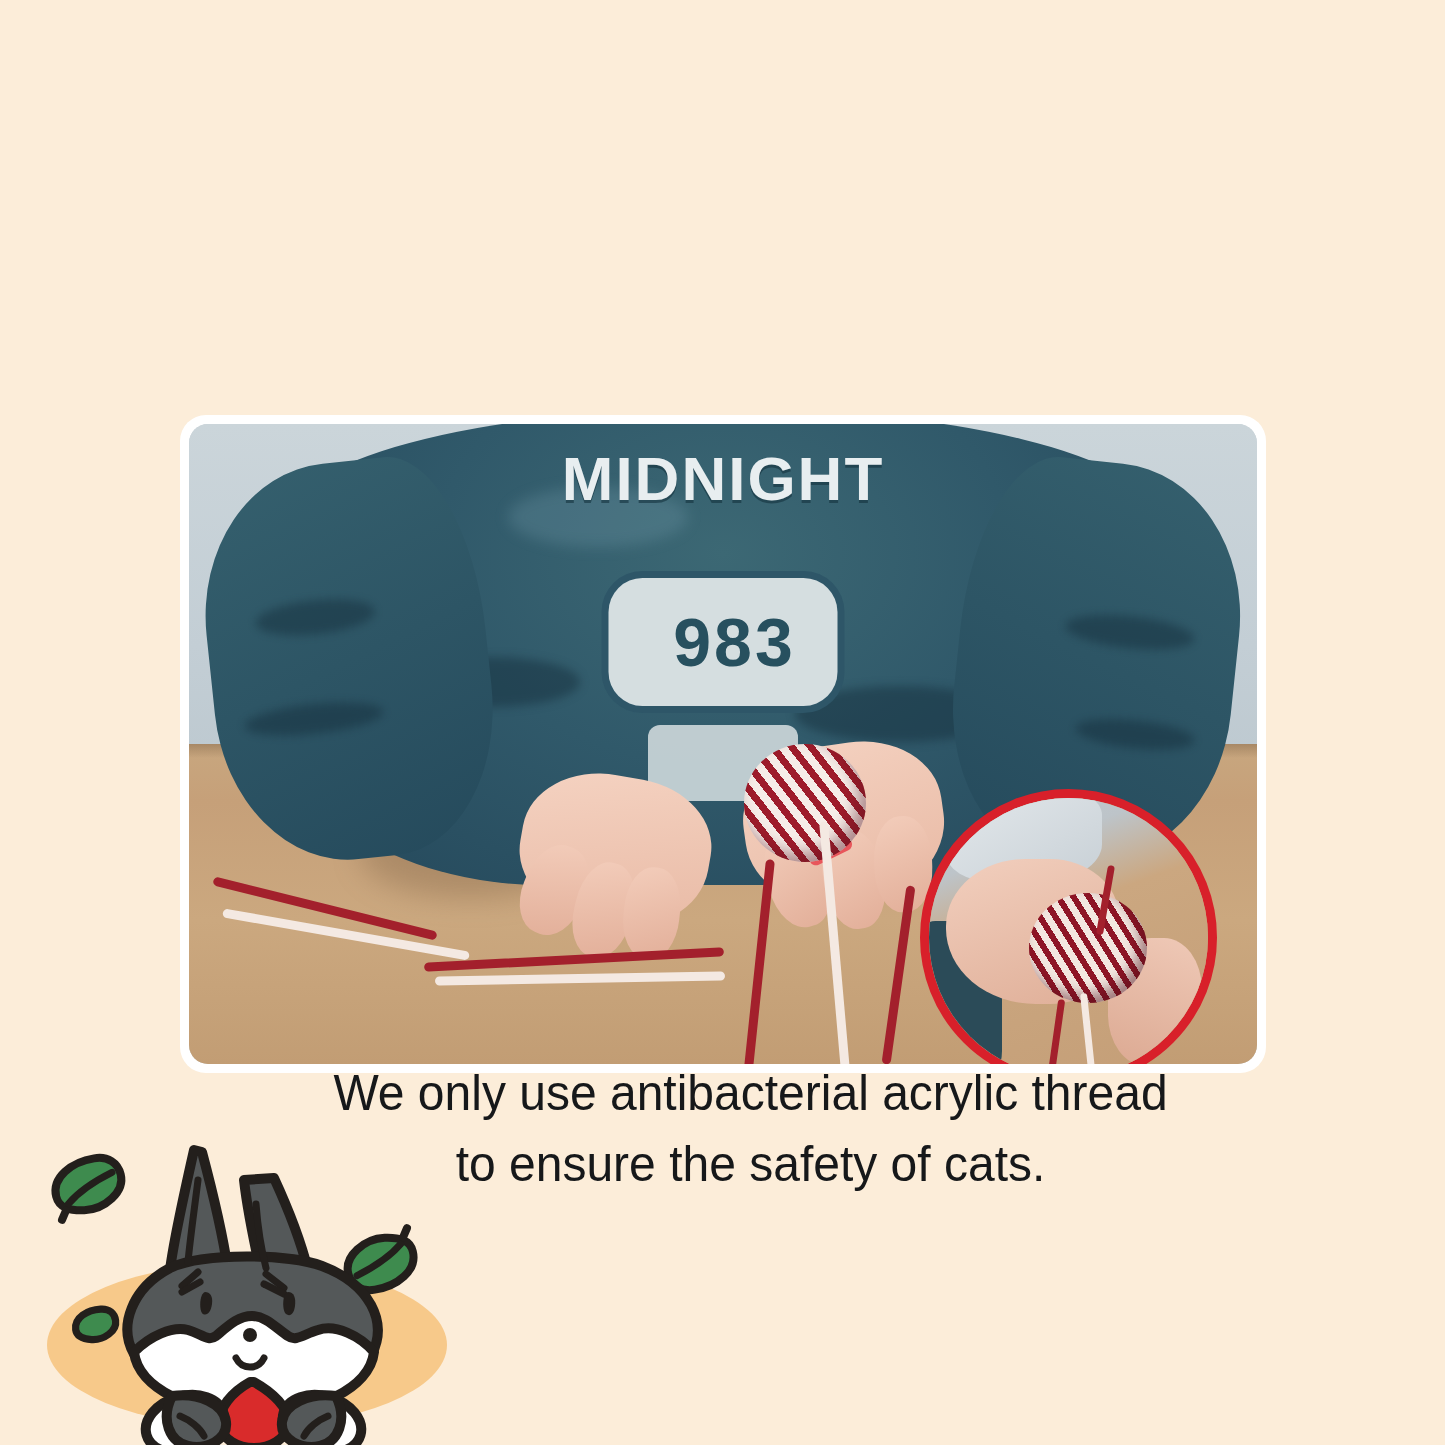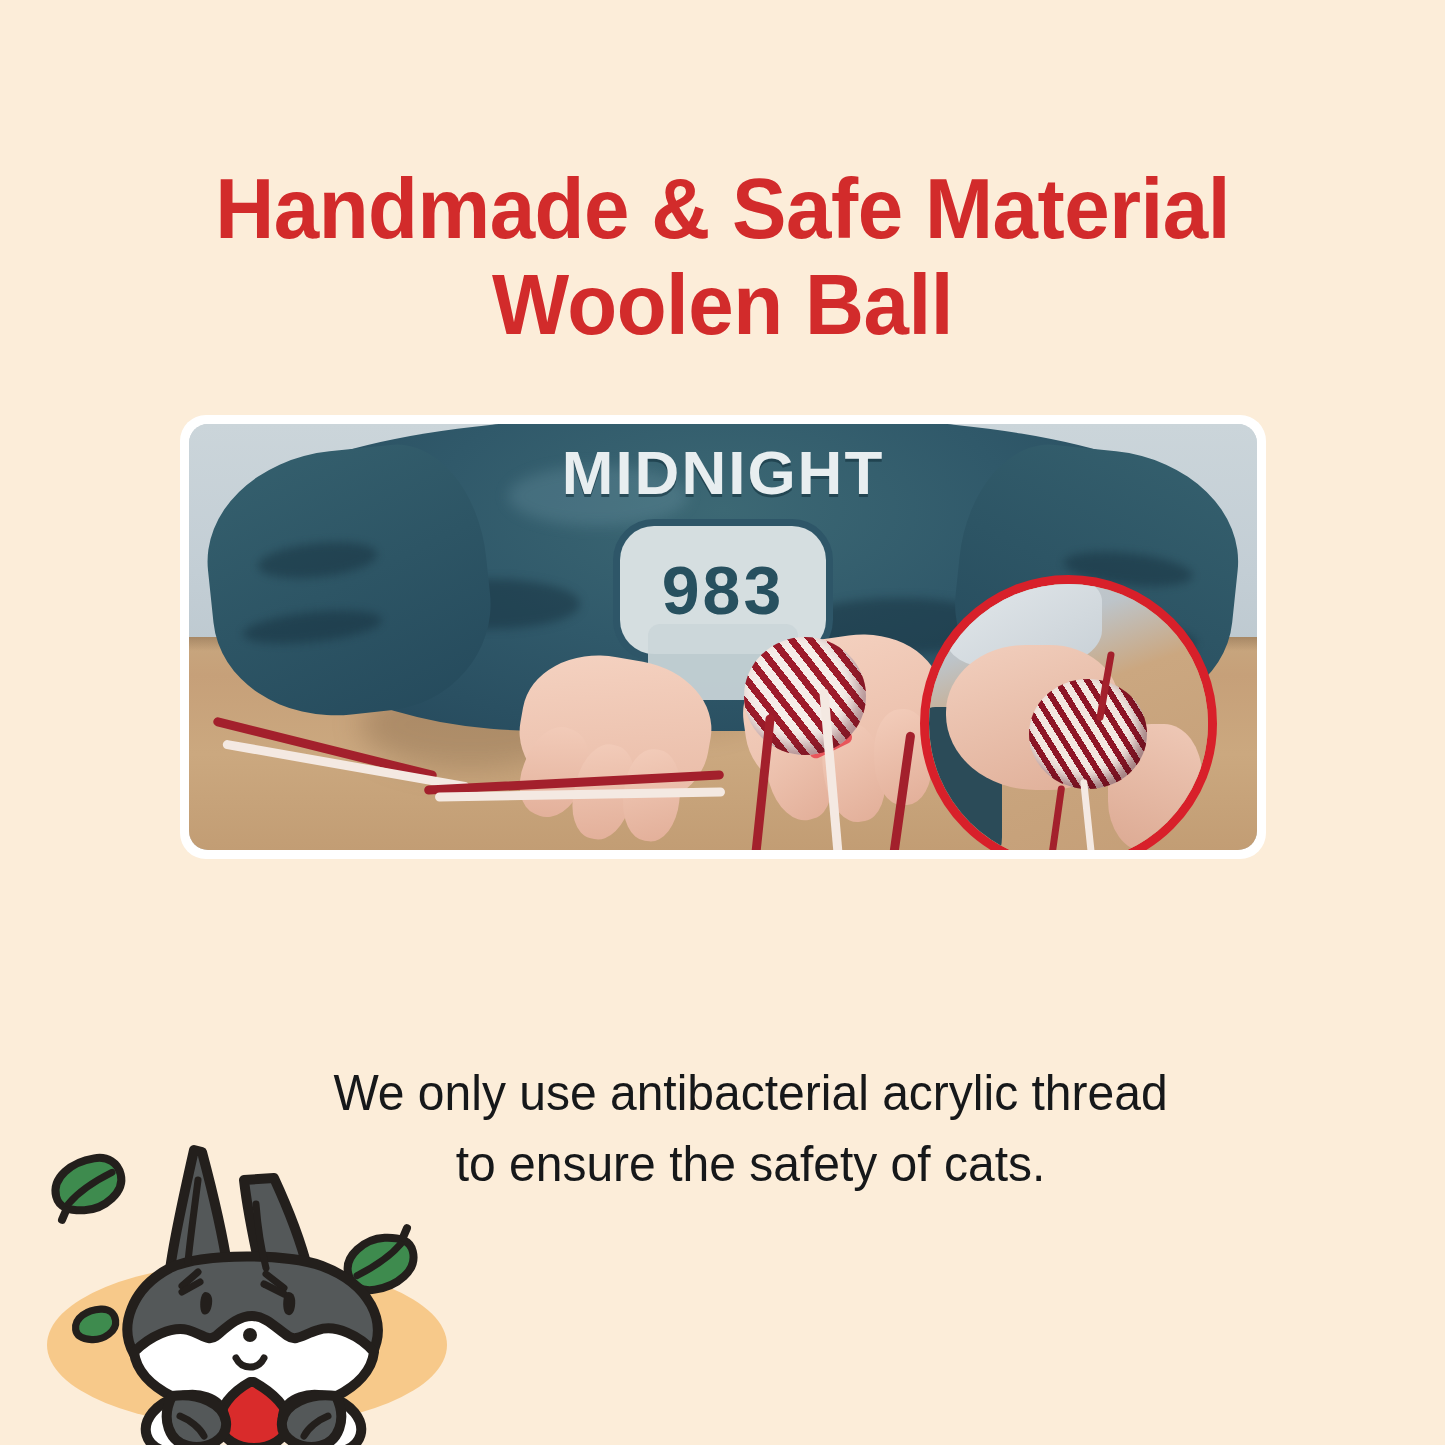--- a/index.html
+++ b/index.html
@@ -41,21 +41,21 @@
     font-weight:bold;
     font-size:86px;
     line-height:1.12;
     letter-spacing:-0.5px;
   }
   .headline .ln{display:block;transform:scaleX(.95);}
 
   
   .photo-card{
     position:absolute;left:180px;top:415px;
-    width:1086px;height:444px;
+    width:1086px;height:658px;
     background:#FFFFFF;
     border-radius:26px;
     padding:9px;
     box-sizing:border-box;
   }
   .photo{
     position:relative;width:100%;height:100%;
     border-radius:19px;overflow:hidden;
     background:#C9D3D8;
   }
@@ -87,21 +87,21 @@
     position:absolute;left:50%;top:3%;transform:translateX(-50%);
     width:440px;text-align:center;
     color:#E8EEF0;font-weight:bold;font-size:62px;letter-spacing:2px;
     text-shadow:0 3px 0 rgba(20,50,62,.6);
     white-space:nowrap;
   }
   .patch{
     position:absolute;left:50%;top:24%;transform:translateX(-50%);
     width:206px;height:128px;background:#D5DEE0;border-radius:34px;
     box-shadow:0 0 0 7px #2E5668;
-    display:flex;align-items:center;justify-content:center;
+    display:flex;align-items:center;justify-content:center;padding-left:23px;
   }
   .patch-num{color:#27505F;font-weight:bold;font-size:68px;letter-spacing:3px;}
   .patch2{
     position:absolute;left:50%;top:47%;transform:translateX(-50%);
     width:150px;height:76px;background:#CBD6D9;border-radius:12px;opacity:.92;
   }
 
   
   .hand{position:absolute;background:linear-gradient(165deg,#F5D3C2,#E8B9A4);border-radius:44% 42% 48% 46%;}
   .finger{position:absolute;background:linear-gradient(160deg,#F3CDBB,#E2AE98);border-radius:46%;}
@@ -151,24 +151,20 @@
   
   .mascot{position:absolute;left:22px;top:1120px;width:470px;height:325px;}
   .mascot svg{display:block;}
 </style>
 </head>
 <body>
 
 <div class="page">
 
 
-  <div class="headline">
-    <span class="ln">Handmade &amp; Safe Material</span>
-    <span class="ln">Woolen Ball</span>
-  </div>
 
   <div class="photo-card">
     <div class="photo">
 
       <div class="wall"></div>
       <div class="table"></div>
       <div class="table-stain" style="left:16%;top:60%;width:220px;height:90px;"></div>
       <div class="table-stain" style="left:40%;top:56%;width:150px;height:70px;opacity:.5;"></div>
 
       <div class="torso">

